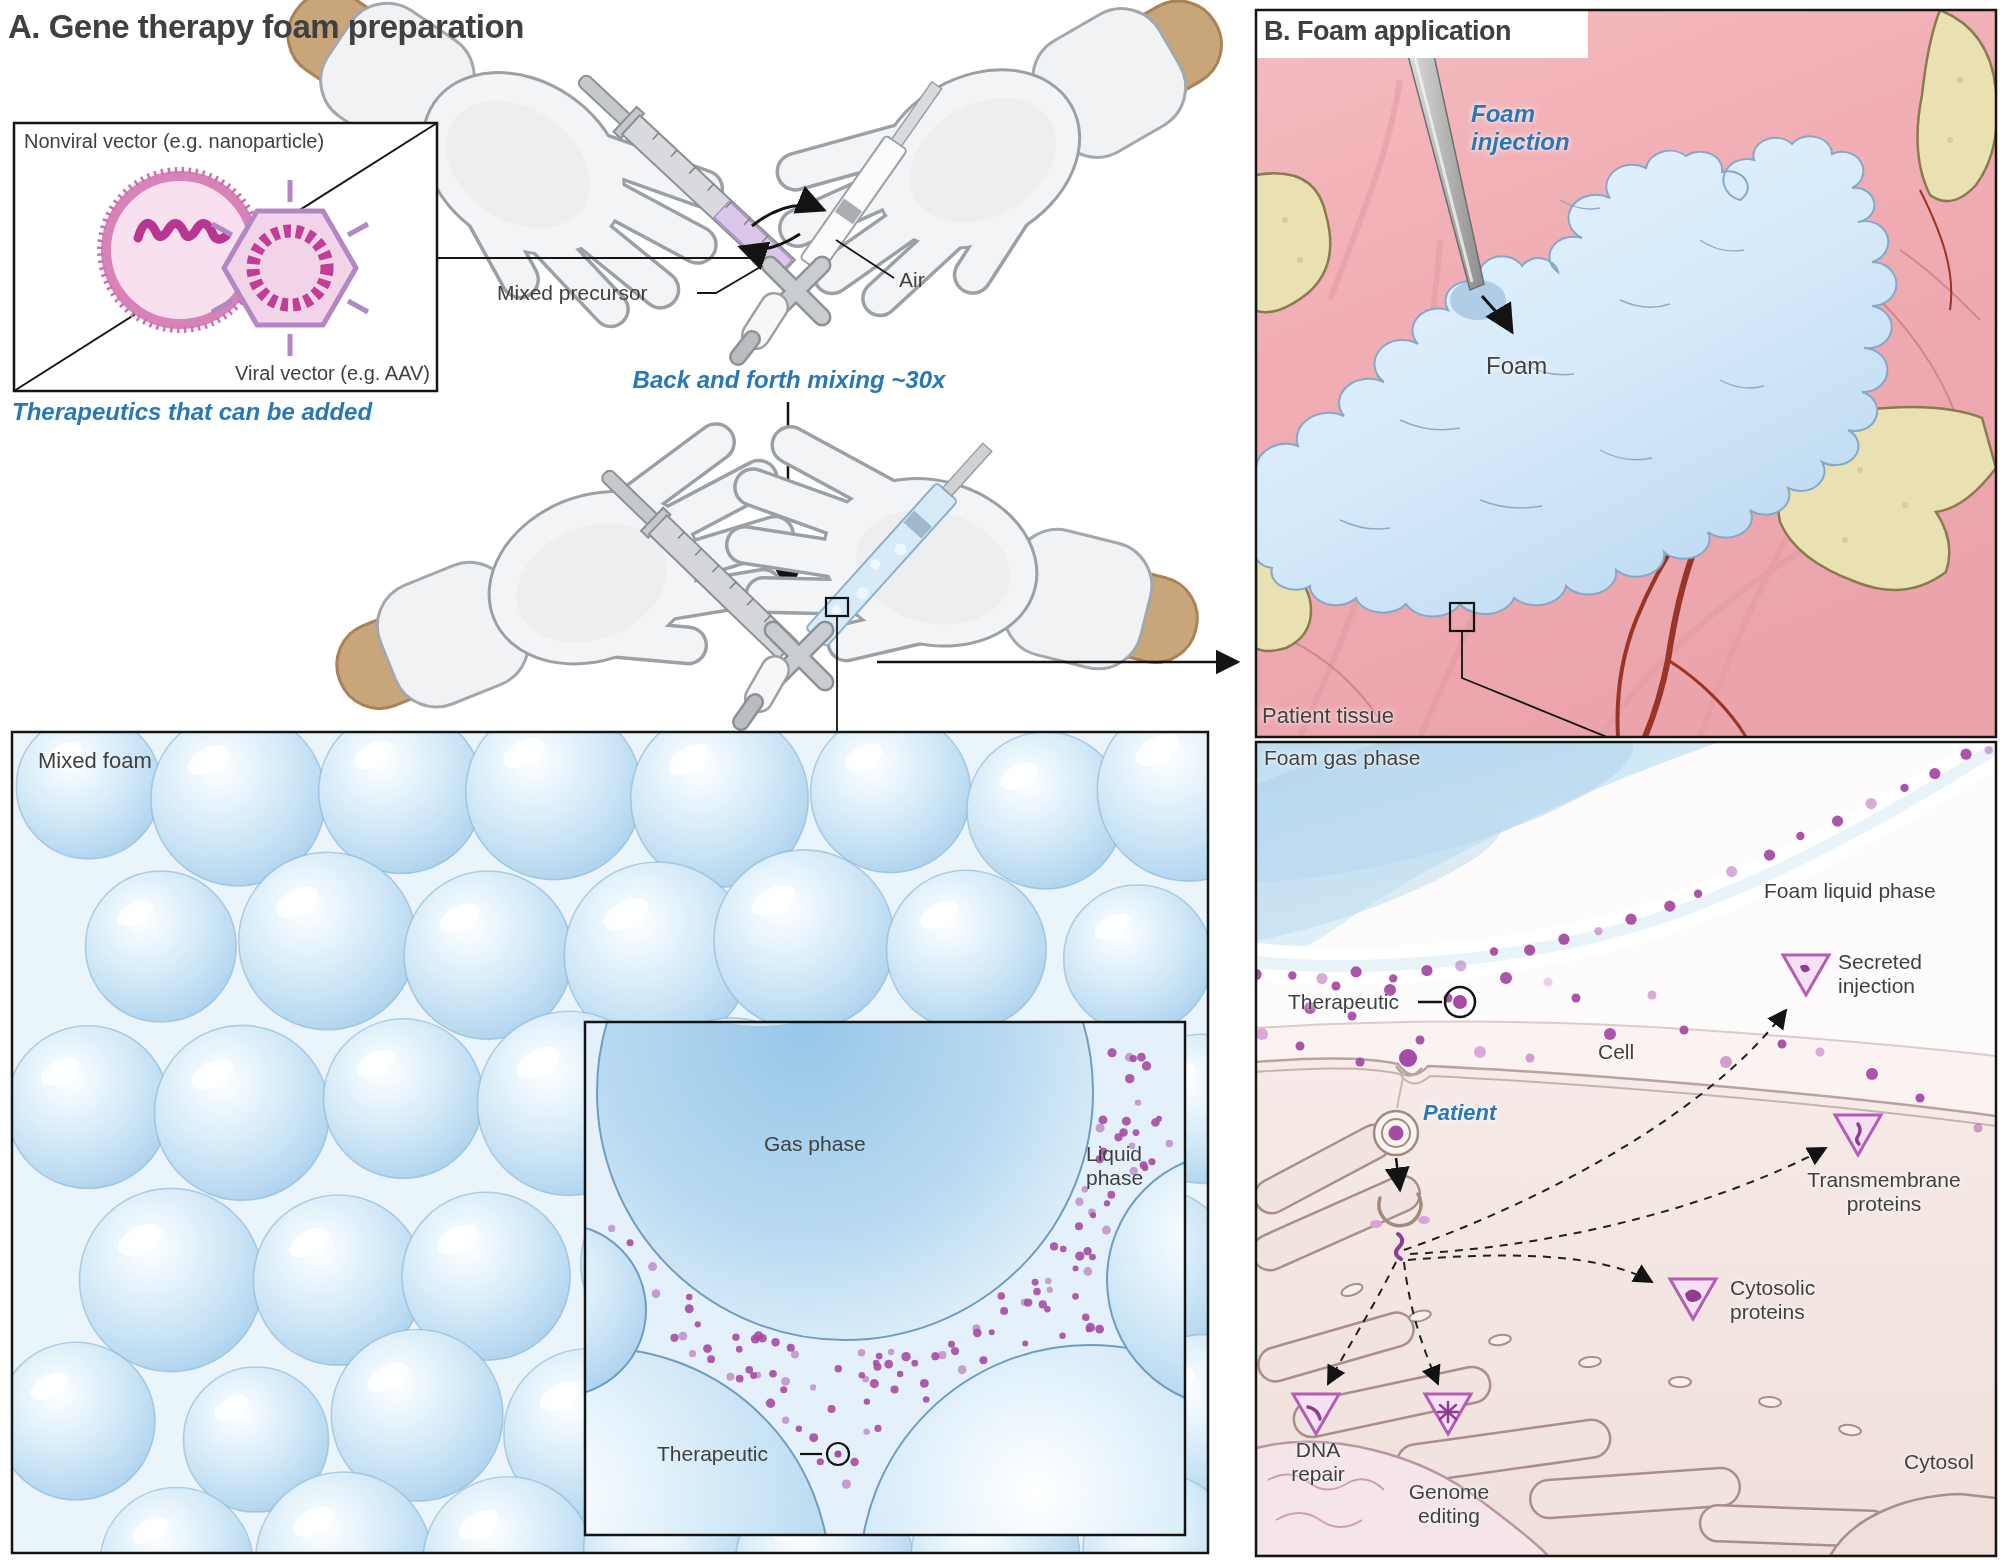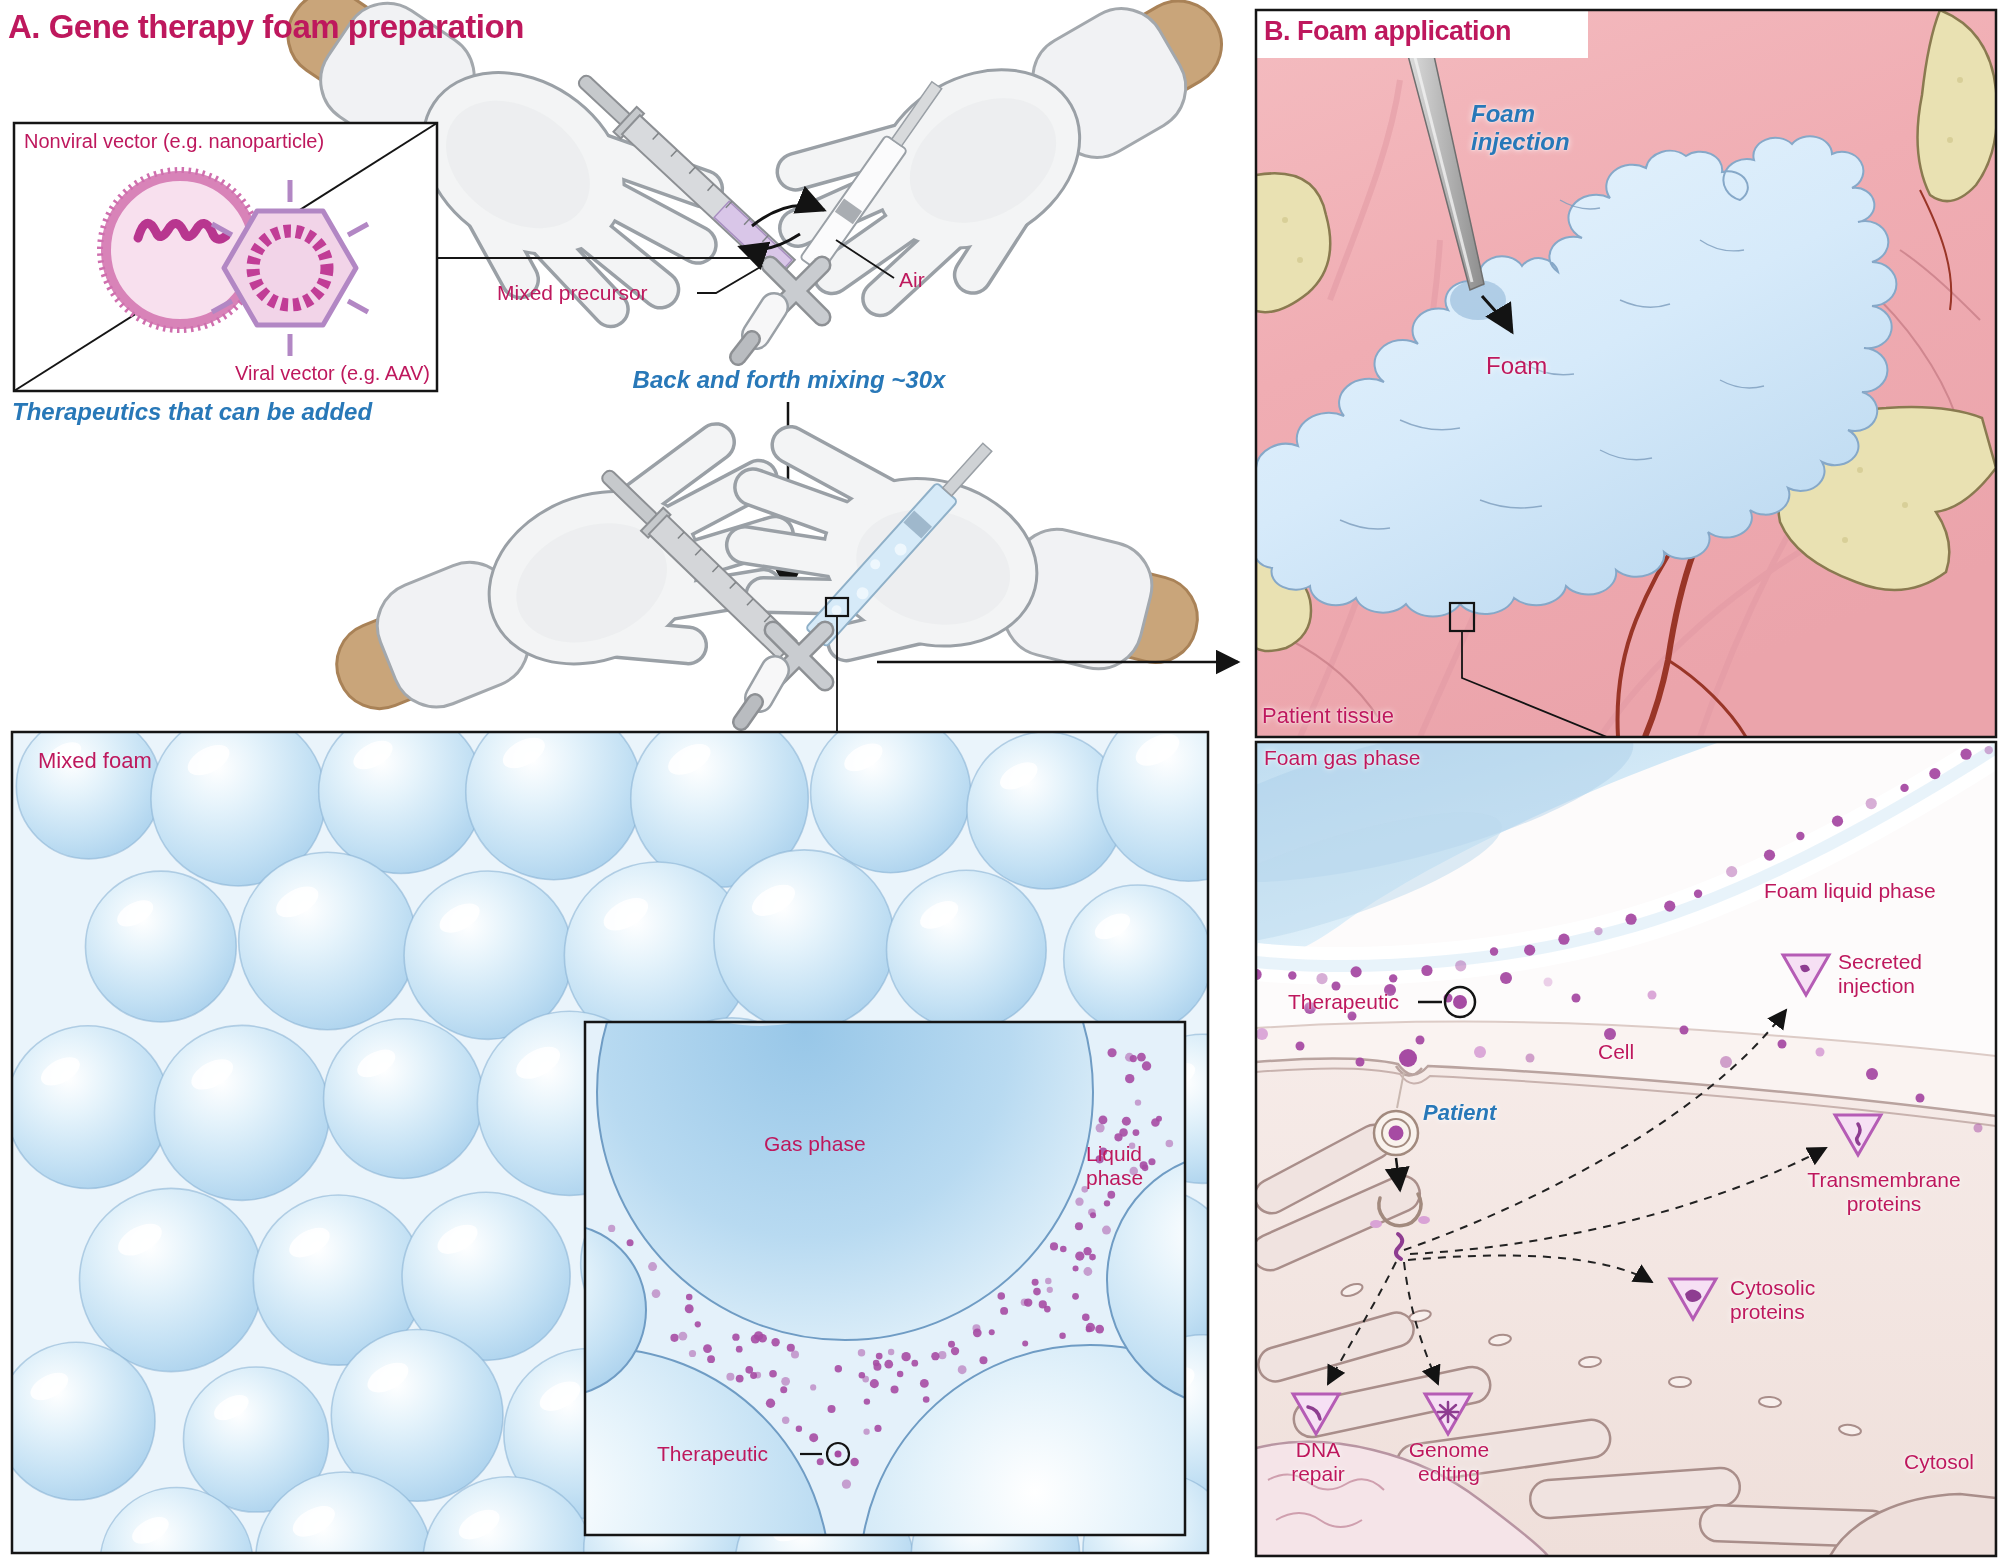--- a/index.html
+++ b/index.html
@@ -1,19 +1,19 @@
 <!DOCTYPE html>
 <html><head>
 <meta charset="utf-8">
 <style>
   html,body{margin:0;padding:0;width:2000px;height:1560px;background:#ffffff;
     font-family:"Liberation Sans", sans-serif;}
   #stage{position:relative;width:2000px;height:1560px;overflow:hidden;}
   #art{position:absolute;left:0;top:0;}
-  .lbl{position:absolute;color:#be185d;font-size:21px;line-height:1.15;
+  .lbl{position:absolute;color:#404040;font-size:21px;line-height:1.15;
        white-space:pre-line;}
   .blue{color:#2878b8;font-weight:bold;font-style:italic;}
   .title-a{font-size:33px;font-weight:bold;letter-spacing:-.5px;}
   .title-b{font-size:27px;font-weight:bold;letter-spacing:-.5px;}
   .s24{font-size:24px;}
   .s22{font-size:22px;}
   .s20{font-size:20px;}
   .ctr{text-align:center;}
   .rgt{text-align:right;}
   .halo{text-shadow:0 0 6px rgba(255,255,255,.95),0 0 2px rgba(255,255,255,.9);}
@@ -725,17 +725,17 @@
 <div class="lbl halo" style="left:1598px;top:1040px;">Cell</div>
 <div class="lbl halo" style="left:1838px;top:950px;">Secreted
 injection</div>
 <div class="lbl blue s22 halo" style="left:1423px;top:1100px;">Patient</div>
 <div class="lbl halo" style="left:1730px;top:1276px;">Cytosolic
 proteins</div>
 <div class="lbl ctr halo" style="left:1772px;top:1168px;width:224px;">Transmembrane
 proteins</div>
 <div class="lbl ctr halo" style="left:1266px;top:1438px;width:104px;">DNA
 repair</div>
-<div class="lbl ctr halo" style="left:1384px;top:1438px;width:130px;">Genome
+<div class="lbl ctr halo" style="left:1384px;top:1480px;width:130px;">Genome
 editing</div>
 <div class="lbl halo" style="left:1904px;top:1450px;">Cytosol</div>
 
 </div>
 
 </body></html>

